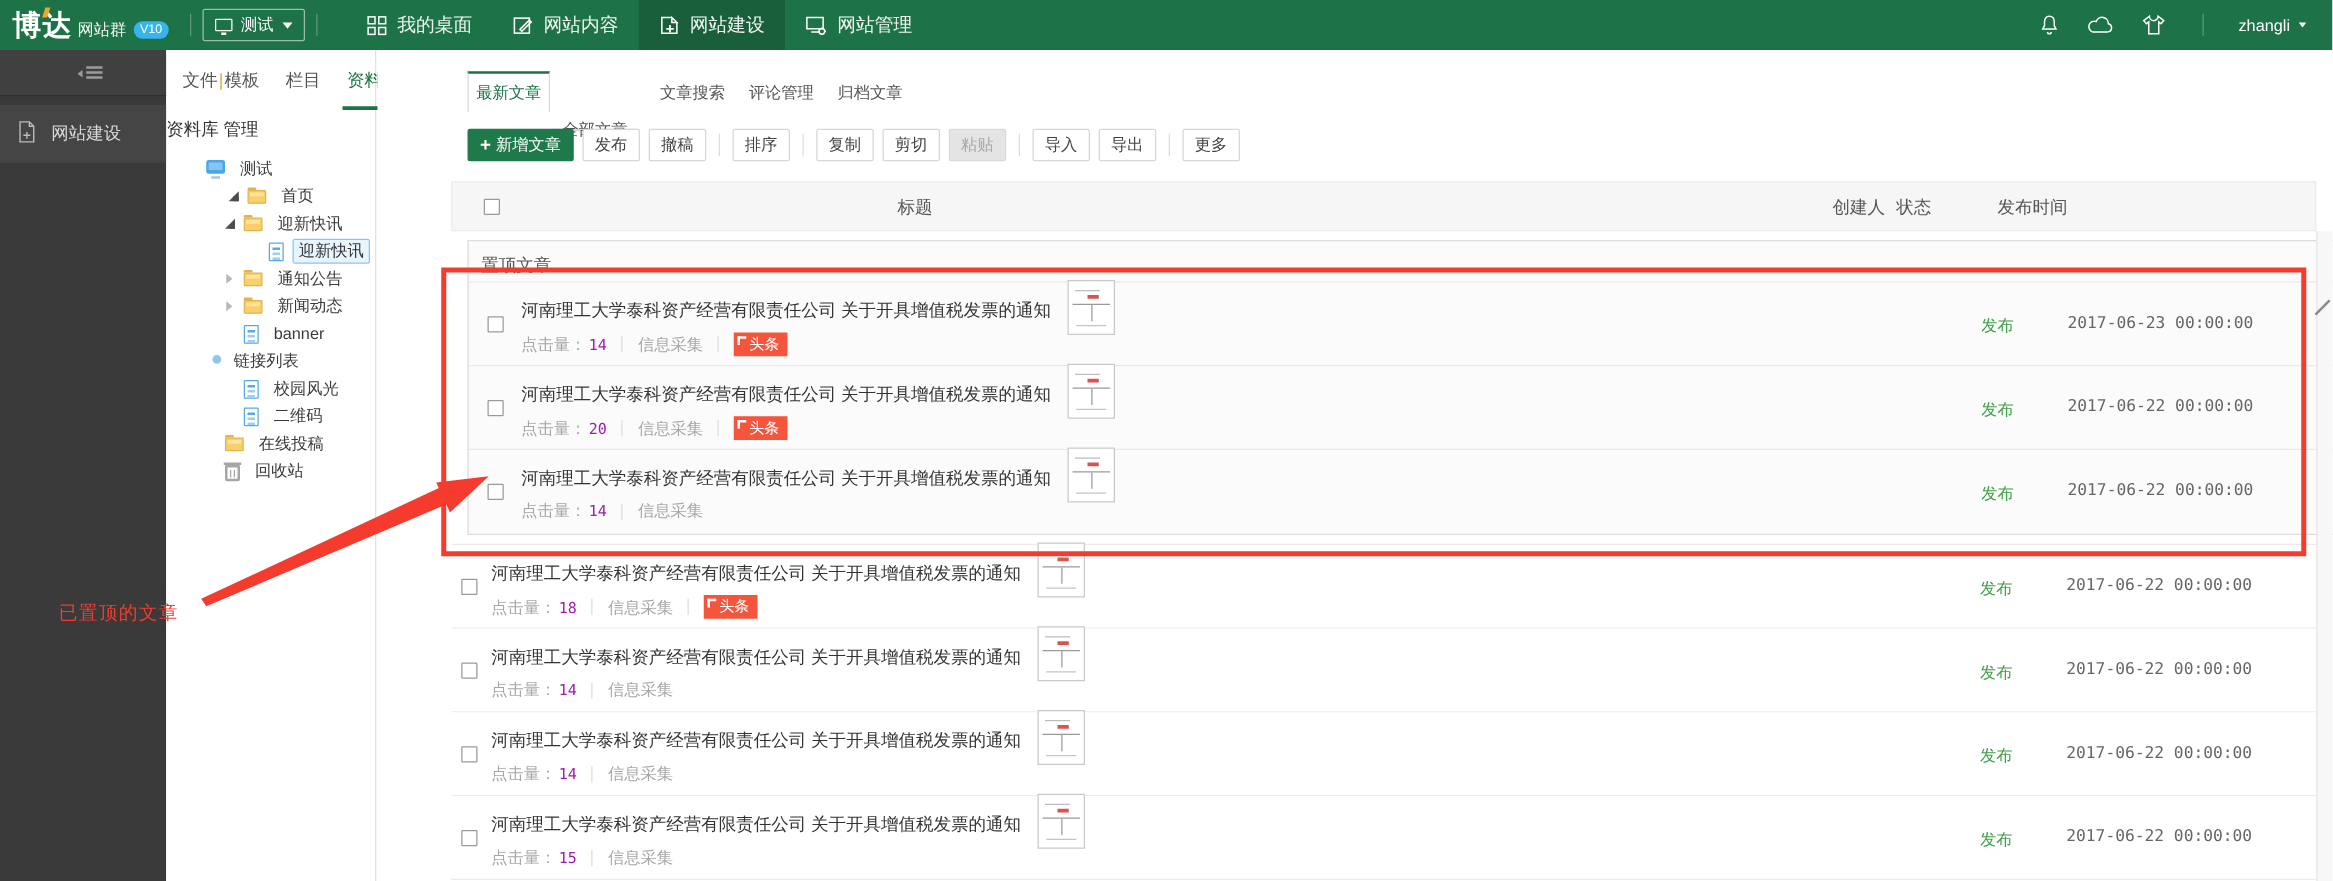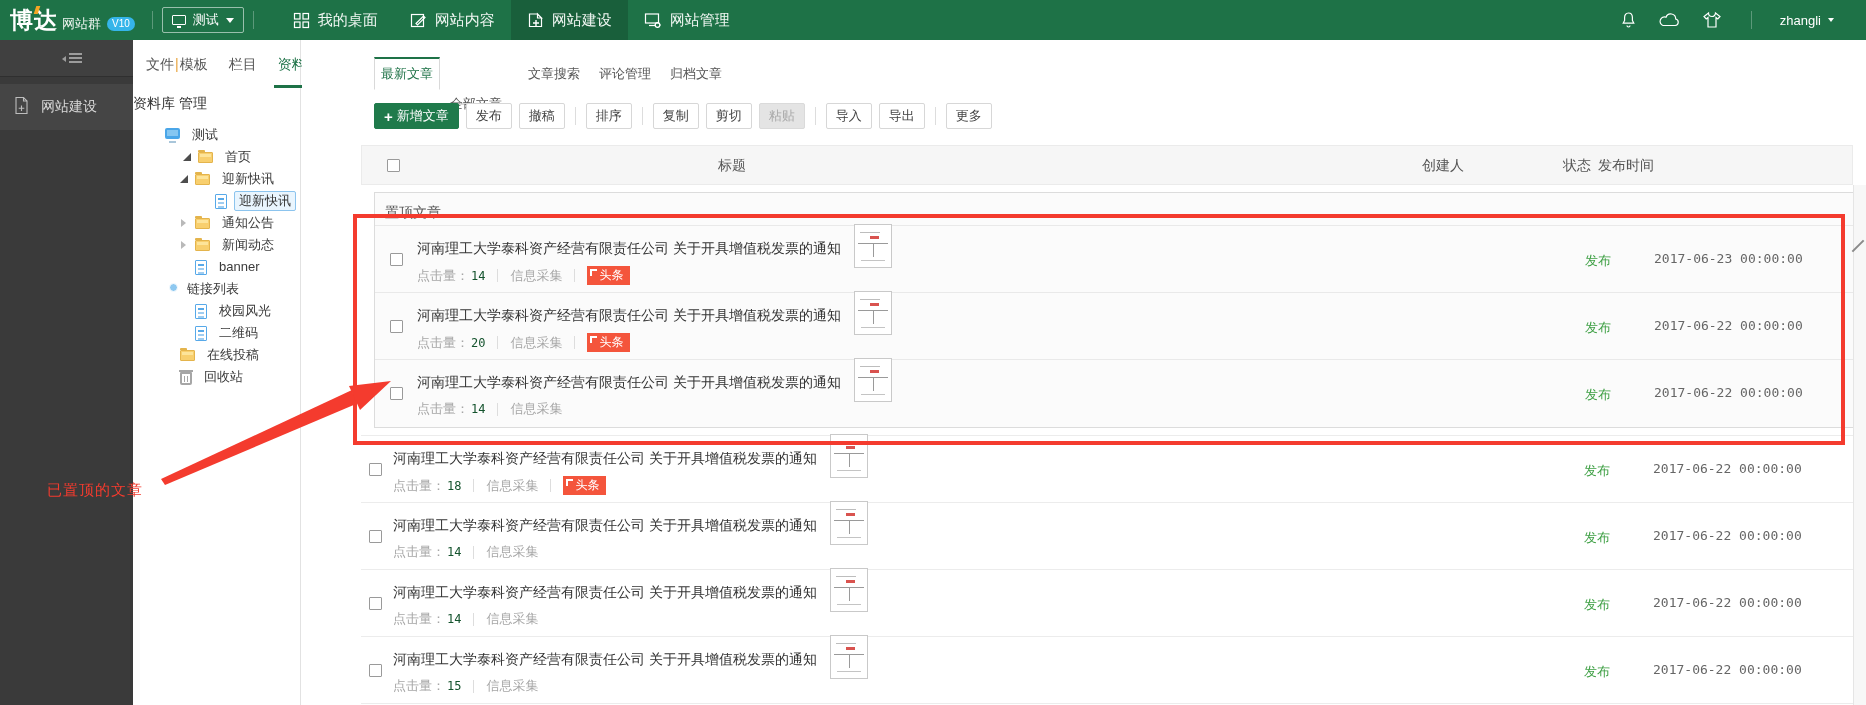--- a/index.html
+++ b/index.html
@@ -18,21 +18,21 @@
   .tb-sep { width:1px; height:18px; background:rgba(255,255,255,.28); margin:0 9px; }
   .site-dd { display:flex; align-items:center; gap:7px; border:1px solid rgba(255,255,255,.55); border-radius:2px;
              height:26px; padding:0 9px; font-size:13px; cursor:pointer; }
   .mon { width:14px; height:10px; border:1px solid #fff; border-radius:1px; position:relative; }
   .mon::after { content:""; position:absolute; left:4px; bottom:-4px; width:4px; height:2px; background:#fff; }
   .caret { width:0; height:0; border-left:4px solid transparent; border-right:4px solid transparent; border-top:5px solid #fff; }
   .menu { display:flex; height:40px; margin-left:14px; }
   .menu-item { display:flex; align-items:center; gap:8px; padding:0 16px; font-size:15px; color:#f0f6f2; cursor:pointer; }
   .menu-item.active { background:rgba(0,0,0,.16); }
   .menu-item svg { display:block; }
-  .tb-right { margin-left:auto; display:flex; align-items:center; gap:19px; padding-right:32px;text-align:right; }
+  .tb-right { margin-left:auto; display:flex; align-items:center; gap:19px; padding-right:21px;text-align:right; }
   .tb-right svg { display:block; cursor:pointer; }
   .user { display:flex; align-items:center; gap:7px; font-size:13px; cursor:pointer; }
   .user .caret { border-top-width:4px; border-left-width:3.5px; border-right-width:3.5px; }
 
   
   .sidebar { position:absolute; top:40px; left:0; width:133px; bottom:0; background:#3a3a3a; }
   .sidebar-top { height:37px; background:#404040; border-bottom:1px solid #2f2f2f; position:relative; }
   .collapse { position:absolute; left:62px; top:13px; width:20px; height:12px; cursor:pointer; }
   .collapse .bars { position:absolute; left:7px; top:0; width:13px; height:2px; background:#9c9c9c;
                     box-shadow:0 4px 0 #9c9c9c, 0 8px 0 #9c9c9c; }
@@ -113,21 +113,21 @@
   .row-main { padding-top:12px; }
   .line1 { display:flex; align-items:center; height:19px; }
   .title { font-size:14px; color:#333; line-height:18px; white-space:nowrap; cursor:pointer; }
   .thumb { width:38px; height:44px; border:1px solid #c9c9c9; background:#fff; margin-left:13px; margin-top:-4px; flex:none;
            background-image:linear-gradient(#bdbdbd,#bdbdbd),linear-gradient(#d9534f,#d9534f),linear-gradient(#9a9a9a,#9a9a9a),
                             linear-gradient(#9a9a9a,#9a9a9a),linear-gradient(#c4c4c4,#c4c4c4);
            background-size:20px 1px,9px 3px,30px 1px,1px 13px,24px 1px;
            background-position:5px 7px,15px 11px,3px 18px,18px 19px,6px 35px;
            background-repeat:no-repeat; }
   .meta { margin-top:9px; display:flex; align-items:center; font-size:13px; color:#a6a6a6; }
-  .m-num { color:#14532d; margin-left:2px; font-size:12px; font-family:"DejaVu Sans Mono",monospace; }
+  .m-num { color:#a21caf; margin-left:2px; font-size:12px; font-family:"DejaVu Sans Mono",monospace; }
   .m-div { width:1px; height:13px; background:#ddd; margin:0 12px; }
   .badge { position:relative; background:var(--badge); color:#fff; font-size:12px; height:19px; line-height:19px;
            padding:0 7px 0 12px; }
   .badge::before { content:""; position:absolute; left:3px; top:3px; width:5px; height:5px;
                    border-left:2px solid #fff; border-top:2px solid #fff; }
   .status { position:absolute; top:26px; font-size:13px; color:var(--status); }
   .time { position:absolute; top:25px; font-size:13px; color:#666; font-family:"DejaVu Sans Mono",monospace; white-space:nowrap; }
 
   
   .scrollbar { position:absolute; top:145px; right:0; width:13px; bottom:0; background:#f7f7f7; border-left:1px solid #e5e5e5; }
@@ -365,22 +365,22 @@
       <span class="tb-div"></span>
       <button class="btn">
         <span>更多</span>
       </button>
     </div>
 
   <div class="list">
     <div class="thead">
       <span class="cb"></span>
       <span class="th" style="left:356px">标题</span>
-      <span class="th" style="left:1060px">创建人</span>
-      <span class="th" style="left:1201px">状态</span>
+      <span class="th" style="left:1104px">创建人</span>
+      <span class="th" style="left:1155px">状态</span>
       <span class="th" style="left:1236px">发布时间</span>
     </div>
 
     <div class="pinned-box">
       <div class="pinned-label">置顶文章</div>
       <div id="pinned-rows">
           <div class="row">
             <span class="cb"></span>
             <div class="row-main">
               <div class="line1">

